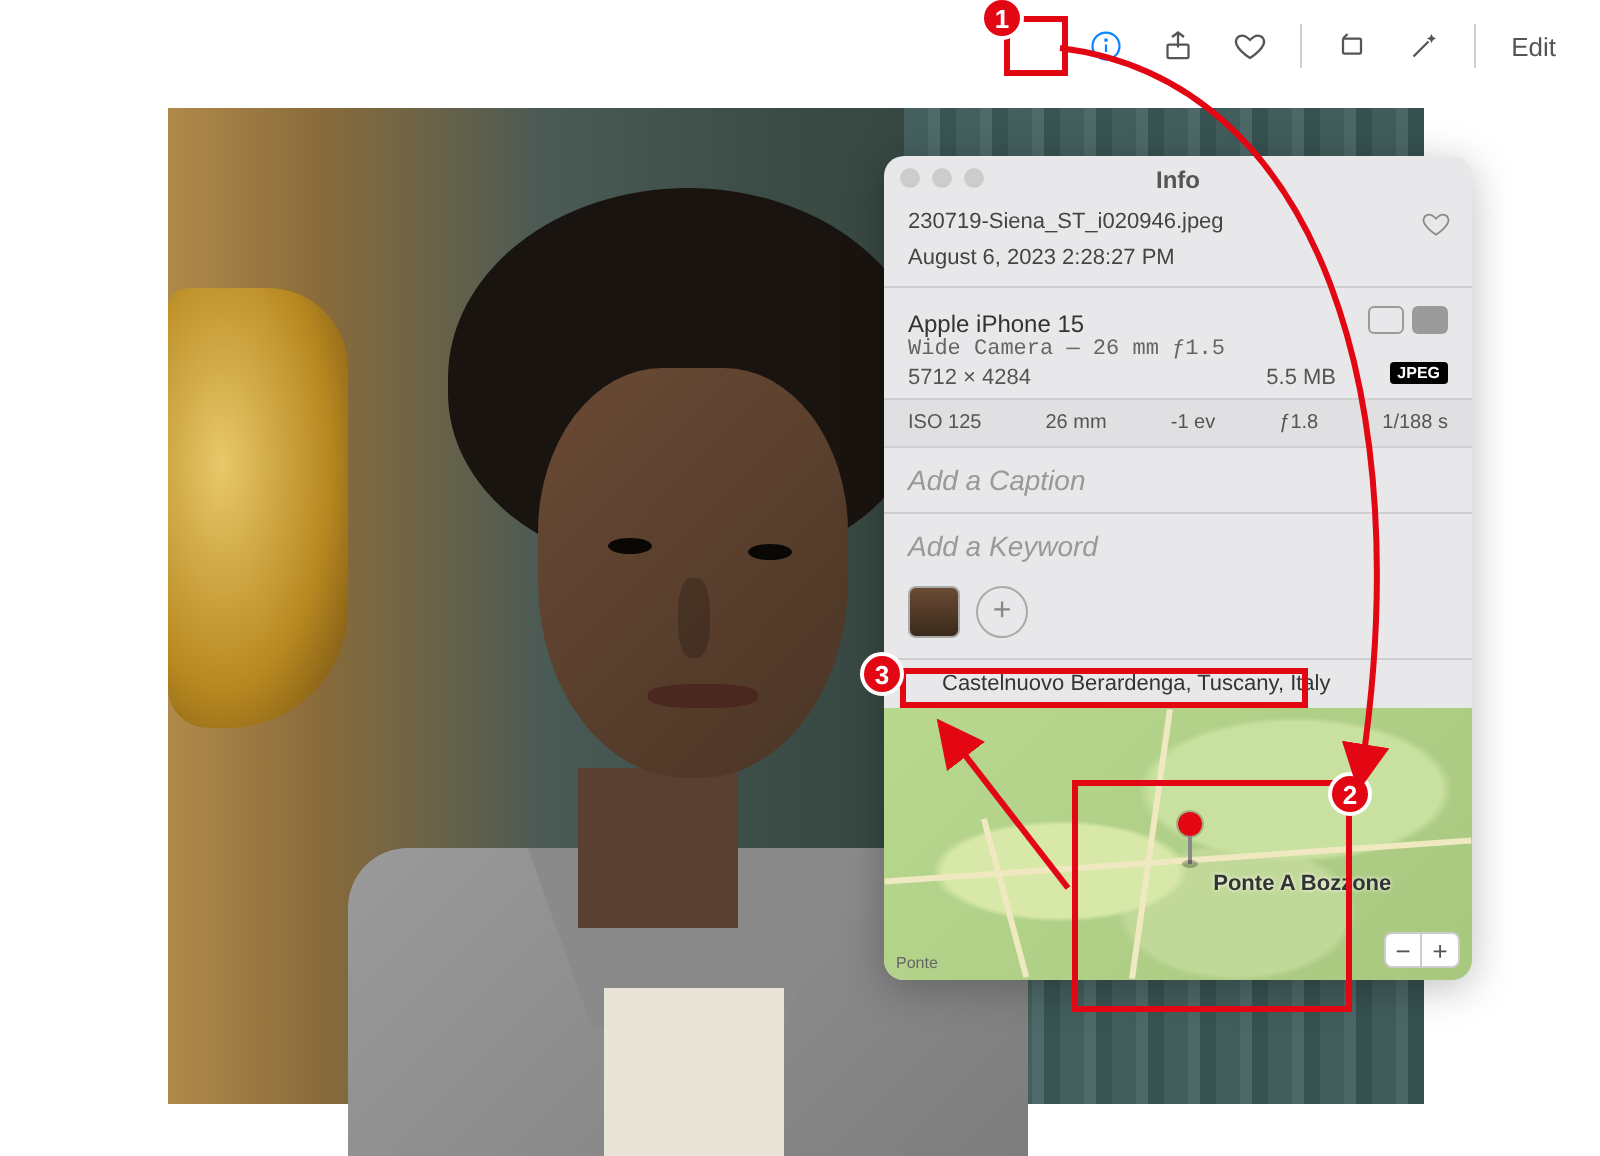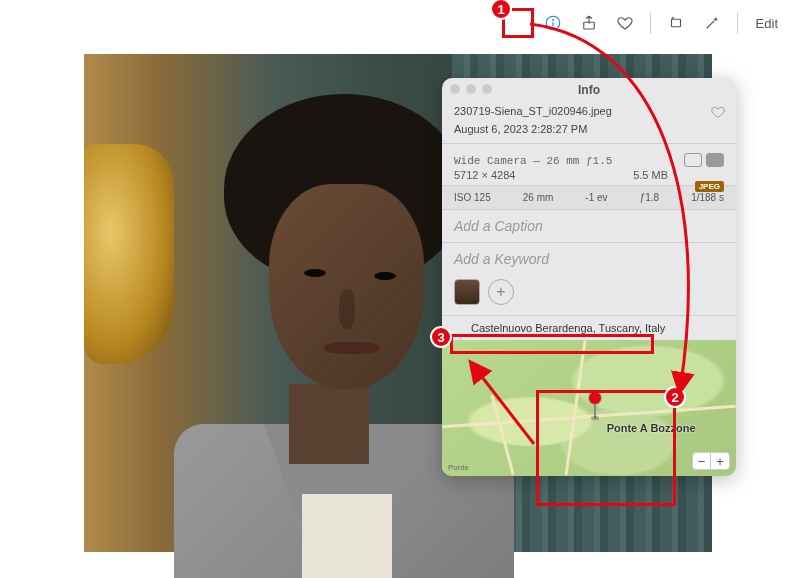--- a/index.html
+++ b/index.html
@@ -50,21 +50,21 @@
   .title-in { font-style: italic; color: #888; }
   .phfav { position: absolute; right: 10px; top: 26px; }
   .phfav svg { width: 16px; height: 16px; stroke: #888; fill: none; stroke-width: 1.3; }
 
   .sep { height: 1px; background: #cfcfd2; margin: 5px 0; }
 
   .camblock { padding: 6px 12px 4px; position: relative; }
   .camtitle { font-size: 12px; color: #333; }
   .camsub { font-size: 11px; color: #666; font-family: Liberation Mono, monospace; }
   .dimrow { display: flex; justify-content: space-between; font-size: 11px; color: #555; padding-top: 2px; }
-  .chip { position: absolute; right: 12px; top: 32px; background: #a16207; color: #fff; font-size: 8px; padding: 1px 4px; border-radius: 2px; font-weight: 600; }
+  .chip { position: absolute; right: 12px; top: 32px; background: #000000; color: #fff; font-size: 8px; padding: 1px 4px; border-radius: 2px; font-weight: 600; }
   .camicos { position: absolute; right: 12px; top: 4px; display: flex; gap: 4px; }
   .camicos span { width: 18px; height: 14px; border: 1px solid #9a9a9a; border-radius: 3px; display: inline-block; }
   .camicos .sel { background: #9a9a9a; }
 
   .exif { display: flex; justify-content: space-between; padding: 6px 12px; font-size: 10px; color: #555; background: #e0e0e2; border-top: 1px solid #cfcfd2; border-bottom: 1px solid #cfcfd2; }
 
   .grayin { padding: 8px 12px; font-style: italic; color: #999; font-size: 14px; }
 
   .faces { padding: 4px 12px 10px; display: flex; gap: 8px; align-items: center; }
   .facethumb { width: 26px; height: 26px; border-radius: 4px; background: linear-gradient(#6a4a35,#3a2a1a); border: 1px solid #aaa; }
@@ -178,20 +178,21 @@
       </svg>
   </div>
 
   <div class="sep"></div>
 
   <div class="camblock">
     <div class="camicos">
         <span></span>
         <span class="sel"></span>
       </div>
+    <div class="camtitle">Apple iPhone 15</div>
     <div class="camsub">Wide Camera — 26 mm ƒ1.5</div>
     <div class="dimrow">
       <span>5712 × 4284</span>
       <span style="margin-right:56px">5.5 MB</span>
     </div>
     <div class="chip">JPEG</div>
   </div>
 
   <div class="exif">
     <span>ISO 125</span>

